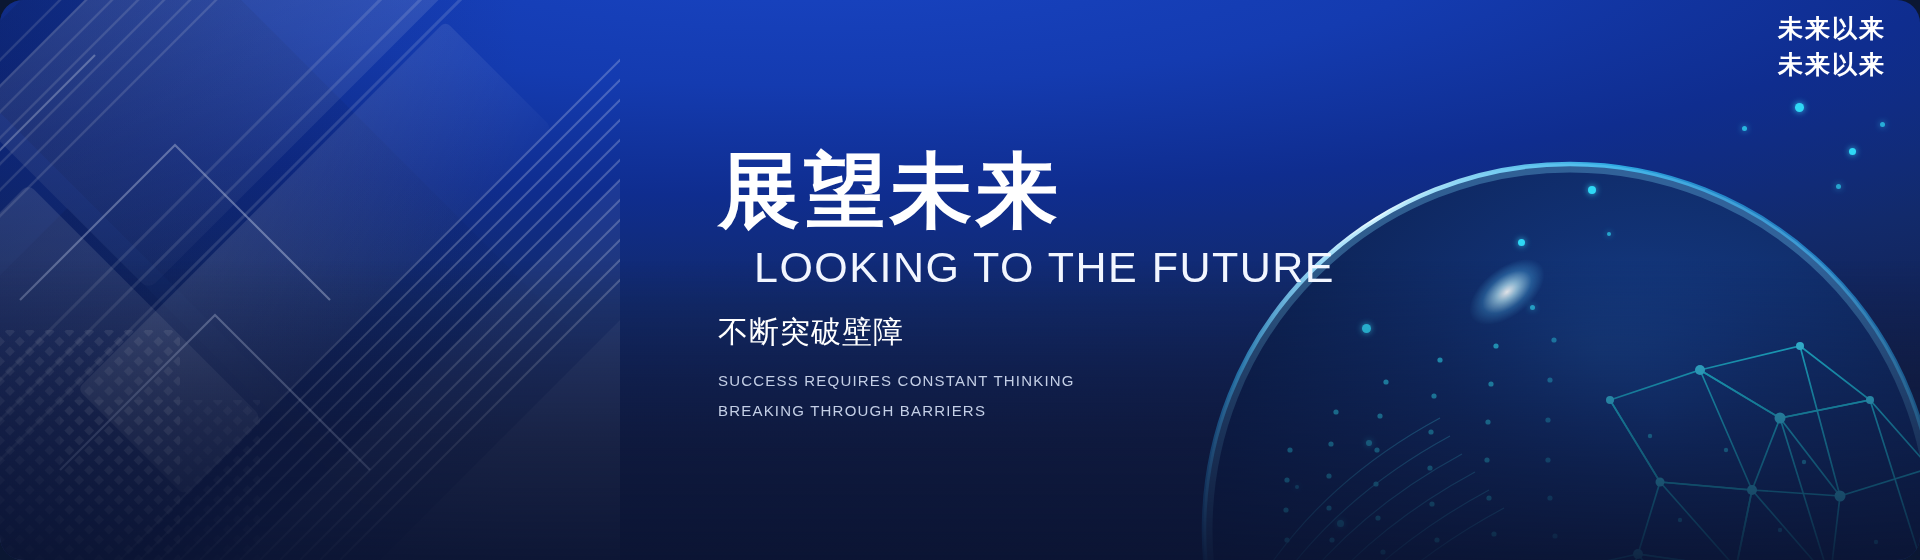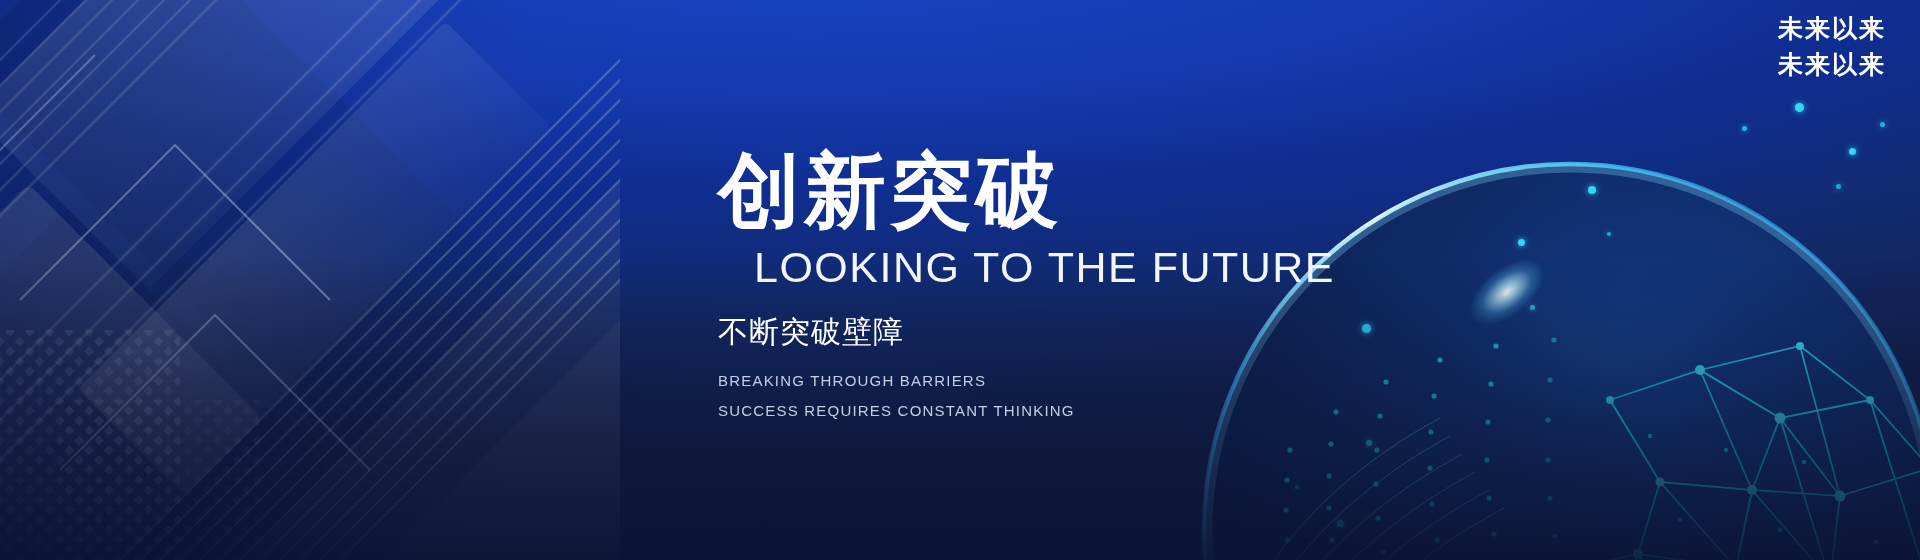--- a/index.html
+++ b/index.html
@@ -9,20 +9,21 @@
     background:#0b1733;
     font-family:"Liberation Sans","DejaVu Sans",sans-serif;
   }
 
   .banner {
     position:relative;
     width:1920px; height:560px;
     overflow:hidden;
     background:
       radial-gradient(120% 90% at 42% -10%, #1945c4 0%, #143bb0 28%, #0f2d8f 50%, #122a6b 72%, #131f48 100%);
+    border-radius: 23px;
   }
 
   
   .vignette-bottom {
     position:absolute; left:0; right:0; bottom:0; height:300px;
     background:linear-gradient(to bottom, rgba(12,22,56,0) 0%, rgba(12,22,56,.55) 55%, rgba(11,20,50,.92) 100%);
     pointer-events:none;
   }
   .vignette-left {
     position:absolute; left:0; top:0; width:520px; height:100%;
@@ -467,24 +468,24 @@
 
   <div class="vignette-left"></div>
   <div class="vignette-bottom"></div>
 
   <div class="corner-slogan">
     <div>未来以来</div>
     <div>未来以来</div>
   </div>
 
   <div class="copy">
-    <div class="headline-cn">创新突破</div>
+    <div class="headline-cn">展望未来</div>
     <div class="headline-en">LOOKING TO THE FUTURE</div>
     <div class="sub-cn">
       <div>不断突破壁障</div>
     </div>
     <div class="sub-en">
+      <div>SUCCESS REQUIRES CONSTANT THINKING</div>
       <div>BREAKING THROUGH BARRIERS</div>
-      <div>SUCCESS REQUIRES CONSTANT THINKING</div>
     </div>
   </div>
 
 </div>
 
 </body></html>

